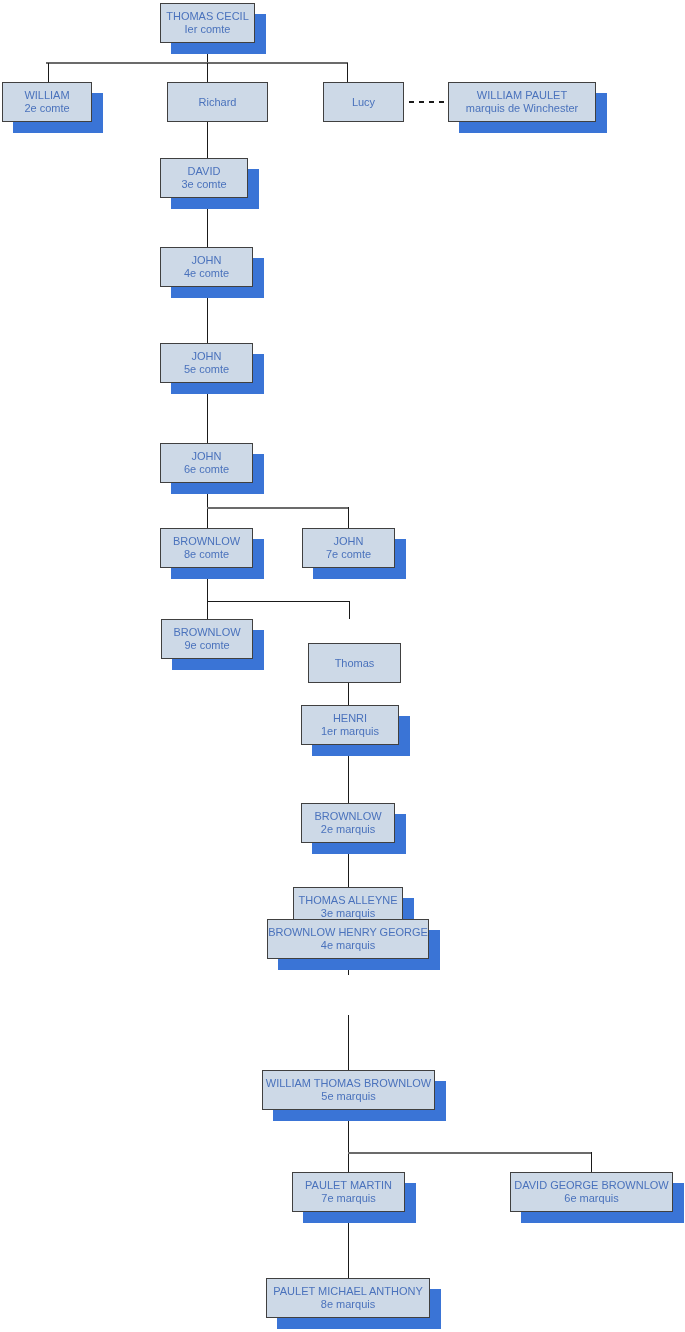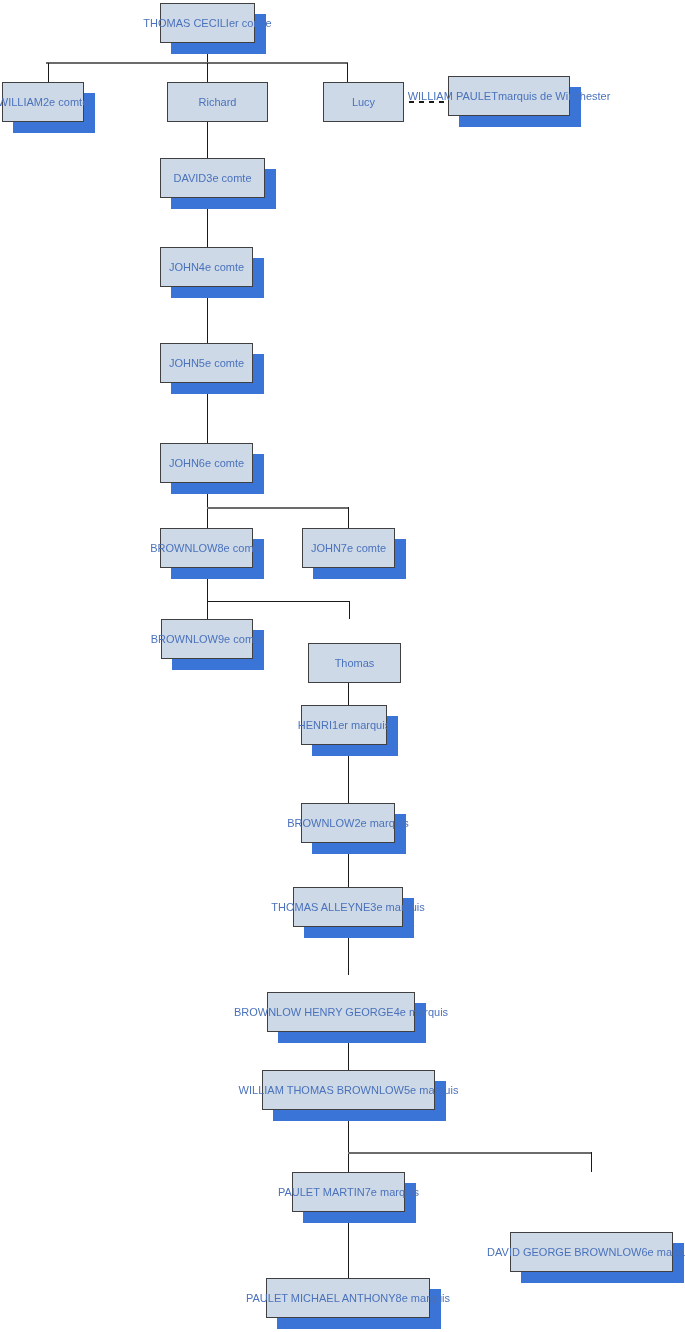--- a/index.html
+++ b/index.html
@@ -3,21 +3,21 @@
 <meta charset="utf-8">
 <style>
   html,body { margin:0; padding:0; }
   body {
     width:685px; height:1332px; position:relative; background:#ffffff;
     font-family:"Liberation Sans", sans-serif; overflow:hidden;
   }
   .node {
     position:absolute; height:40px; box-sizing:border-box;
     background:#cdd9e7; border:1.5px solid #404040;
-    display:flex; flex-direction:row; align-items:center; justify-content:center;
+    display:flex; flex-direction:column; align-items:center; justify-content:center;
     text-align:center; color:#4a72bc; font-size:11px; line-height:13px;
     z-index:3; padding:2px;
   }
   .node.shadow { box-shadow:11px 11px 0 0 #3a74d6; }
   .nm, .tt { display:block; white-space:nowrap; }
   .vline { position:absolute; width:1px; background:#1a1a1a; z-index:1; }
   .hline { position:absolute; height:2px; background:#6b6b6b; z-index:1; }
   .hline.thin { height:1px; background:#1a1a1a; }
   .dashline {
     position:absolute; height:2px; z-index:1;
@@ -58,39 +58,39 @@
 <div class="hline" style="left:348px;top:1152px;width:244px"></div>
 <div class="vline" style="left:591px;top:1152px;height:20px"></div>
 
 <div class="vline" style="left:348px;top:1212px;height:66px"></div>
 
 <div class="node shadow" style="left:160px;top:3px;width:95px">
   <span class="nm">THOMAS CECIL</span>
   <span class="tt">Ier comte</span>
 </div>
 
-<div class="node shadow" style="left:2px;top:82px;width:82px">
+<div class="node shadow" style="left:2px;top:82px;width:90px">
   <span class="nm">WILLIAM</span>
   <span class="tt">2e comte</span>
 </div>
 
 <div class="node" style="left:167px;top:82px;width:101px">
   <span class="nm">Richard</span>
 </div>
 
 <div class="node" style="left:323px;top:82px;width:81px">
   <span class="nm">Lucy</span>
 </div>
 
-<div class="node shadow" style="left:448px;top:76px;width:122px">
+<div class="node shadow" style="left:448px;top:82px;width:148px">
   <span class="nm">WILLIAM PAULET</span>
   <span class="tt">marquis de Winchester</span>
 </div>
 
-<div class="node shadow" style="left:160px;top:158px;width:105px">
+<div class="node shadow" style="left:160px;top:158px;width:88px">
   <span class="nm">DAVID</span>
   <span class="tt">3e comte</span>
 </div>
 
 <div class="node shadow" style="left:160px;top:247px;width:93px">
   <span class="nm">JOHN</span>
   <span class="tt">4e comte</span>
 </div>
 
 <div class="node shadow" style="left:160px;top:343px;width:93px">
@@ -115,51 +115,51 @@
 
 <div class="node shadow" style="left:161px;top:619px;width:92px">
   <span class="nm">BROWNLOW</span>
   <span class="tt">9e comte</span>
 </div>
 
 <div class="node" style="left:308px;top:643px;width:93px">
   <span class="nm">Thomas</span>
 </div>
 
-<div class="node shadow" style="left:301px;top:705px;width:86px">
+<div class="node shadow" style="left:301px;top:705px;width:98px">
   <span class="nm">HENRI</span>
   <span class="tt">1er marquis</span>
 </div>
 
 <div class="node shadow" style="left:301px;top:803px;width:94px">
   <span class="nm">BROWNLOW</span>
   <span class="tt">2e marquis</span>
 </div>
 
 <div class="node shadow" style="left:293px;top:887px;width:110px">
   <span class="nm">THOMAS ALLEYNE</span>
   <span class="tt">3e marquis</span>
 </div>
 
-<div class="node shadow" style="left:267px;top:992px;width:148px">
+<div class="node shadow" style="left:267px;top:919px;width:162px">
   <span class="nm">BROWNLOW HENRY GEORGE</span>
   <span class="tt">4e marquis</span>
 </div>
 
 <div class="node shadow" style="left:262px;top:1070px;width:173px">
   <span class="nm">WILLIAM THOMAS BROWNLOW</span>
   <span class="tt">5e marquis</span>
 </div>
 
 <div class="node shadow" style="left:292px;top:1172px;width:113px">
   <span class="nm">PAULET MARTIN</span>
   <span class="tt">7e marquis</span>
 </div>
 
-<div class="node shadow" style="left:510px;top:1232px;width:163px">
+<div class="node shadow" style="left:510px;top:1172px;width:163px">
   <span class="nm">DAVID GEORGE BROWNLOW</span>
   <span class="tt">6e marquis</span>
 </div>
 
 <div class="node shadow" style="left:266px;top:1278px;width:164px">
   <span class="nm">PAULET MICHAEL ANTHONY</span>
   <span class="tt">8e marquis</span>
 </div>
 
 </body></html>

